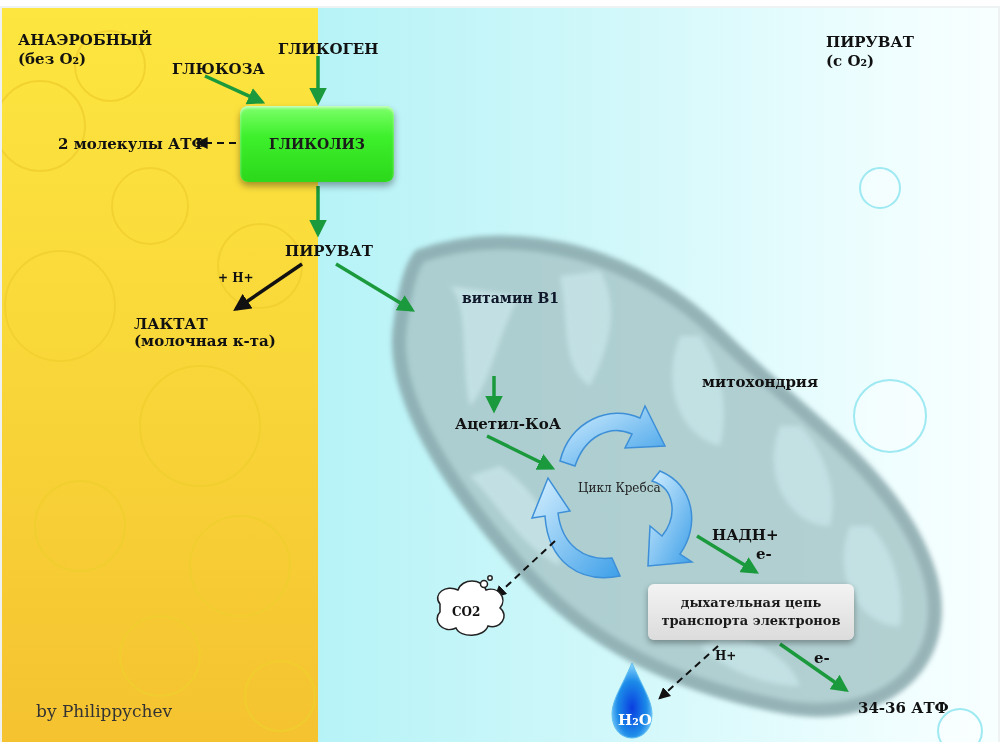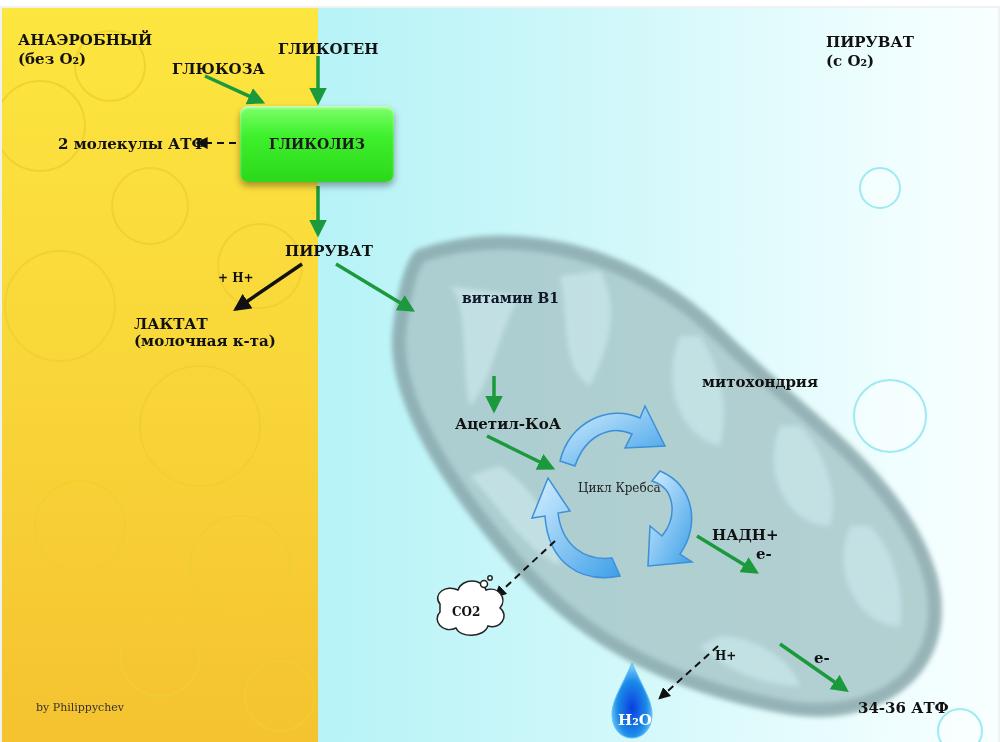--- a/index.html
+++ b/index.html
@@ -19,21 +19,21 @@
     background: linear-gradient(180deg, #7dff6a 0%, #3ef02c 40%, #2bd81a 100%);
     box-shadow: 0 4px 7px rgba(0,0,0,0.35), inset 0 2px 3px rgba(255,255,255,0.6); font-size: 14px; }
   .pdh { left: 418px; top: 300px; width: 150px; height: 64px; border-radius: 10px;
     background: linear-gradient(180deg, #9fe3ff 0%, #4cbcf5 50%, #2aa3e8 100%);
     box-shadow: 0 3px 6px rgba(0,0,0,0.3), inset 0 2px 3px rgba(255,255,255,0.6); font-size: 11px; line-height: 1.3; }
   .etc { left: 648px; top: 578px; width: 206px; height: 56px; border-radius: 6px;
     background: linear-gradient(180deg, #f3f3f3 0%, #dcdcdc 100%);
     box-shadow: 0 3px 6px rgba(0,0,0,0.35); font-size: 13px; line-height: 1.4; }
   .vitamin { color: #0f172a; font-size: 14px; font-weight: bold; }
   .krebs { font-weight: normal; font-size: 12px; color: #222; }
-  .author { font-weight: normal; font-size: 11px; color: #333; }
+  .author { font-weight: normal; font-size: 17px; color: #333; }
   svg.overlay { position: absolute; left: 0; top: 0; }
 </style>
 </head>
 <body>
 
 <div id="stage">
   <div class="bg-left"></div>
   <div class="bg-right"></div>
 
   <svg class="overlay" width="1000" height="742" viewBox="0 0 1000 742">
@@ -141,20 +141,26 @@
   <div class="lbl t13" style="left:134px; top:310px;">ЛАКТАТ</div>
   <div class="lbl t13" style="left:134px; top:327px;">(молочная к-та)</div>
 
   <div class="lbl vitamin" style="left:462px; top:284px;">витамин В1</div>
   <div class="lbl t13" style="left:455px; top:410px;">Ацетил-КоА</div>
   <div class="lbl krebs" style="left:578px; top:476px;">Цикл Кребса</div>
   <div class="lbl t13" style="left:702px; top:368px;">митохондрия</div>
   <div class="lbl t13" style="left:712px; top:521px;">НАДН+</div>
   <div class="lbl t13" style="left:756px; top:540px;">e-</div>
 
+  <div class="box etc">
+    <div>
+      <div>дыхательная цепь</div>
+      <div>транспорта электронов</div>
+    </div>
+  </div>
 
   <div class="lbl t12" style="left:452px; top:600px;">CO2</div>
   <div class="lbl t12" style="left:715px; top:644px;">H+</div>
   <div class="lbl t12" style="left:618px; top:706px; color:#fff; font-size:15px;">H₂O</div>
   <div class="lbl t13" style="left:814px; top:644px;">e-</div>
   <div class="lbl t13" style="left:858px; top:682px;margin-top:12px;">34-36 АТФ</div>
 
   <div class="lbl author" style="left:36px; top:696px;">by Philippychev</div>
 
   <div class="frame"></div>

